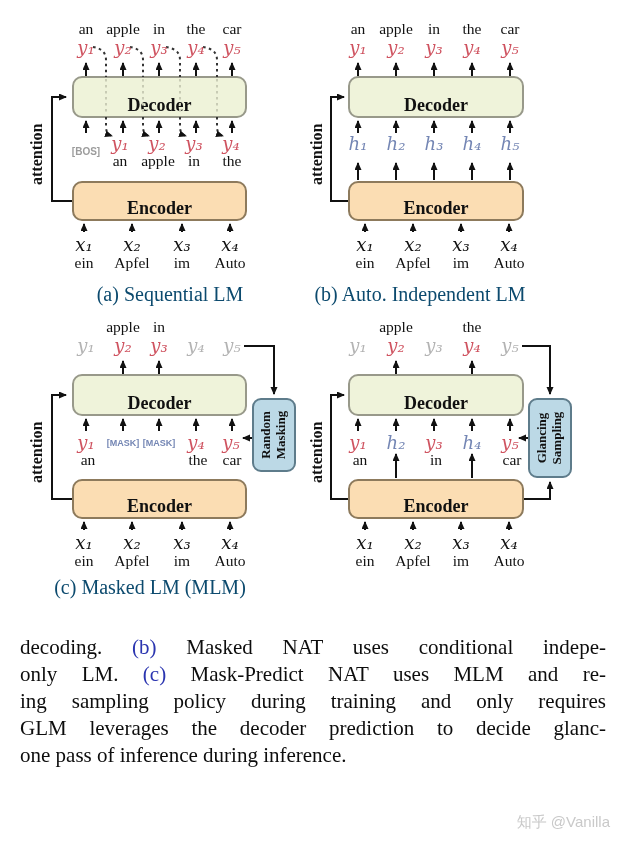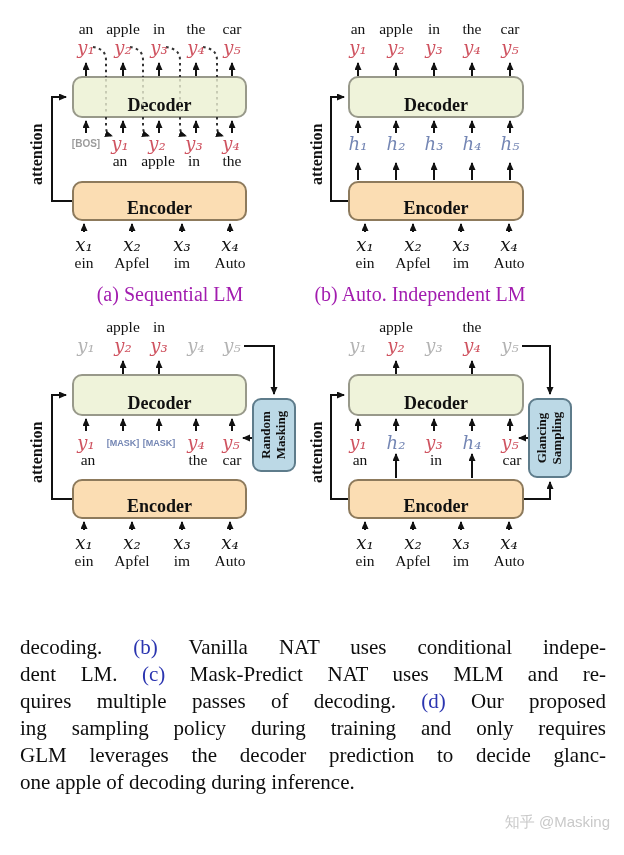--- a/index.html
+++ b/index.html
@@ -6,34 +6,34 @@
   #fig{position:relative;width:624px;height:855px;background:#ffffff;overflow:hidden;
        font-family:"Liberation Serif",serif;}
   
   .t{position:absolute;transform:translateX(-50%);white-space:nowrap;line-height:1;z-index:3;}
   .wd{font:15.5px "Liberation Serif",serif;color:#111;}
   .tok{font:italic 18px "DejaVu Serif",serif;color:#111;}
   .red{color:var(--target_red);}
   .gry{color:var(--faded_gray);}
   .blu{color:var(--hidden_blue);}
   .msk{font:bold 9px "Liberation Sans",sans-serif;color:var(--hidden_blue);}
-  .bos{font:bold 10px "Liberation Sans",sans-serif;color:#9c9c9c;}
+  .bos{font:bold 10px "Liberation Sans",sans-serif;color:#9c9c9c;margin-top:8px;}
   .box{position:absolute;display:flex;align-items:flex-end;justify-content:center;
        border-radius:10px;z-index:1;box-sizing:border-box;}
   .blabel{font:bold 18px "Liberation Serif",serif;color:#111;}
   .dec{background:var(--decoder_fill);border:2px solid #98998a;}
   .enc{background:var(--encoder_fill);border:2px solid #8d7a5c;}
   .mod{background:var(--module_fill);border:2px solid #5e7c8b;border-radius:9px;}
   .att{position:absolute;writing-mode:vertical-rl;transform:rotate(180deg);
        font:bold 16px "Liberation Serif",serif;color:#111;text-align:center;z-index:3;}
   .rot{position:absolute;transform:rotate(-90deg);display:flex;align-items:center;
        justify-content:center;text-align:center;font:bold 13px "Liberation Serif",serif;
        line-height:1.15;color:#111;z-index:3;}
   .sub{position:absolute;transform:translateX(-50%);font:20px "Liberation Serif",serif;
-       color:#a21caf;white-space:nowrap;z-index:3;}
+       color:#0c4a6e;white-space:nowrap;z-index:3;}
   #arrows{position:absolute;left:0;top:0;z-index:2;pointer-events:none;}
   #caption{position:absolute;left:20px;top:634px;width:586px;z-index:3;
            font:21px "Liberation Serif",serif;color:#0d0d0d;}
   .cap-line{text-align:justify;text-align-last:justify;line-height:27px;height:27px;}
   .cap-line.last{text-align-last:left;}
   .ref{color:var(--ref_blue);}
   #watermark{position:absolute;right:14px;top:813px;font:15px "Liberation Sans",sans-serif;
              color:#c9c9c9;z-index:3;}
 </style>
 </head>
@@ -251,20 +251,21 @@
   <span class="t wd" style="left:198px;top:451px">the</span>
   <span class="t wd" style="left:232px;top:451px">car</span>
   <span class="t tok" style="left:84px;top:532px">x₁</span>
   <span class="t tok" style="left:132px;top:532px">x₂</span>
   <span class="t tok" style="left:182px;top:532px">x₃</span>
   <span class="t tok" style="left:230px;top:532px">x₄</span>
   <span class="t wd" style="left:84px;top:552px">ein</span>
   <span class="t wd" style="left:132px;top:552px">Apfel</span>
   <span class="t wd" style="left:182px;top:552px">im</span>
   <span class="t wd" style="left:230px;top:552px">Auto</span>
+  <span class="sub" style="left:150px;top:576px">(c) Masked LM (MLM)</span>
 
   <span class="t wd" style="left:396px;top:318px">apple</span>
   <span class="t wd" style="left:472px;top:318px">the</span>
   <span class="t tok gry" style="left:358px;top:335px">y₁</span>
   <span class="t tok red" style="left:396px;top:335px">y₂</span>
   <span class="t tok gry" style="left:434px;top:335px">y₃</span>
   <span class="t tok red" style="left:472px;top:335px">y₄</span>
   <span class="t tok gry" style="left:510px;top:335px">y₅</span>
   <div class="att" style="left:308px;top:398px;height:108px;">attention</div>
   <span class="t tok red" style="left:358px;top:432px">y₁</span>
@@ -278,22 +279,21 @@
   <span class="t tok" style="left:365px;top:532px">x₁</span>
   <span class="t tok" style="left:413px;top:532px">x₂</span>
   <span class="t tok" style="left:461px;top:532px">x₃</span>
   <span class="t tok" style="left:509px;top:532px">x₄</span>
   <span class="t wd" style="left:365px;top:552px">ein</span>
   <span class="t wd" style="left:413px;top:552px">Apfel</span>
   <span class="t wd" style="left:461px;top:552px">im</span>
   <span class="t wd" style="left:509px;top:552px">Auto</span>
 
   <div id="caption">
-    <div class="cap-line"><span>decoding.  </span><span class="ref">(b)</span><span> Vanilla NAT uses conditional indepe-</span></div>
-    <div class="cap-line"><span>dent LM. </span><span class="ref">(c)</span><span> Mask-Predict NAT uses MLM and re-</span></div>
-    <div class="cap-line"><span>quires multiple passes of decoding. </span><span class="ref">(d)</span><span> Our proposed</span></div>
+    <div class="cap-line"><span>decoding.  </span><span class="ref">(b)</span><span> Masked NAT uses conditional indepe-</span></div>
+    <div class="cap-line"><span>only LM. </span><span class="ref">(c)</span><span> Mask-Predict NAT uses MLM and re-</span></div>
     <div class="cap-line"><span>ing sampling policy during training and only requires</span></div>
     <div class="cap-line"><span>GLM leverages the decoder prediction to decide glanc-</span></div>
-    <div class="cap-line last"><span>one apple of decoding during inference.</span></div>
+    <div class="cap-line last"><span>one pass of inference during inference.</span></div>
   </div>
 
-  <div id="watermark">知乎 @Masking</div>
+  <div id="watermark">知乎 @Vanilla</div>
 </div>
 
 </body></html>

